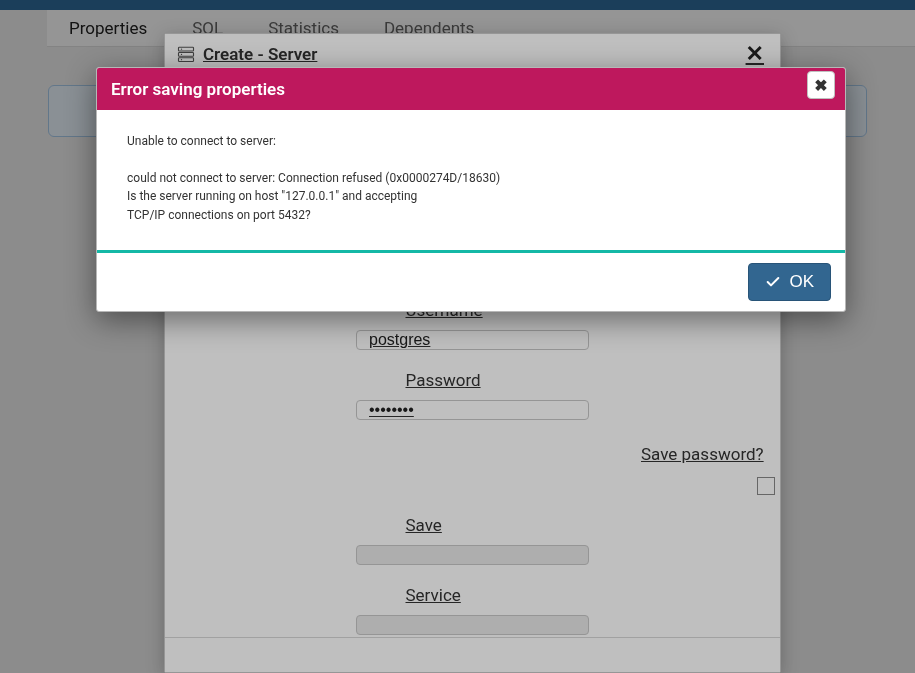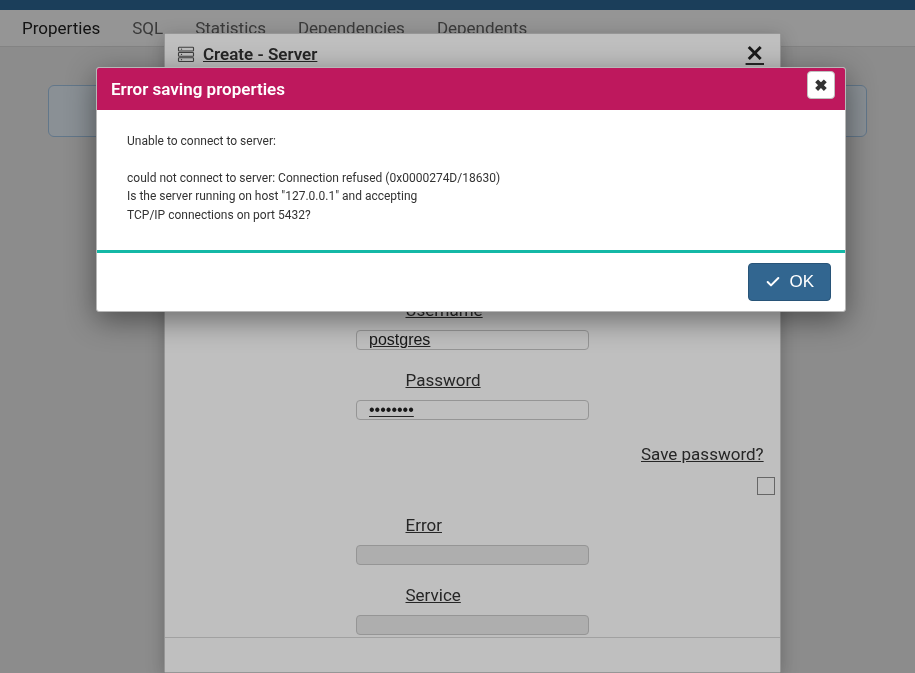--- a/index.html
+++ b/index.html
@@ -18,25 +18,26 @@
     .app-header {
       background: #2f6b9a;
       height: 10px;
       width: 100%;
     }
 
     
     .nav-tabs {
       background: #ffffff;
       display: flex;
-      gap: 4px;
+      gap: 17px;
       padding: 0 0 0 8px;
       height: 37px;
       border-bottom: 1px solid #e0e0e0;
       align-items: center;
+      margin-left: 47px;
     }
     .nav-tab {
       padding: 8px 14px;
       font-size: 17px;
       color: #666;
       cursor: pointer;
     }
     .nav-tab.active {
       color: #222;
     }
@@ -233,21 +234,20 @@
   </style>
 </head>
 <body>
 
 <div class="app-header"></div>
 
 <div class="nav-tabs">
   <div class="nav-tab active">Properties</div>
   <div class="nav-tab">SQL</div>
   <div class="nav-tab">Statistics</div>
-  <div class="nav-tab">Dependencies</div>
   <div class="nav-tab">Dependents</div>
 </div>
 
 <div class="page-body">
   <div class="hint-bar"></div>
 </div>
 
 <div class="dim"></div>
 
 <div class="create-modal">
@@ -275,21 +275,21 @@
       <div class="form-label">Password</div>
       <input class="form-input white" value="••••••••" style="">
     </div>
 
     <div class="form-row alt">
       <div class="form-label" style="line-height:1.45">Save password?</div>
       <div class="checkbox"></div>
     </div>
 
     <div class="form-row">
-      <div class="form-label">Error</div>
+      <div class="form-label">Save</div>
       <input class="form-input readonly" value="" style="">
     </div>
 
     <div class="form-row">
       <div class="form-label">Service</div>
       <input class="form-input readonly" value="" style="">
     </div>
 
   </div>
 

